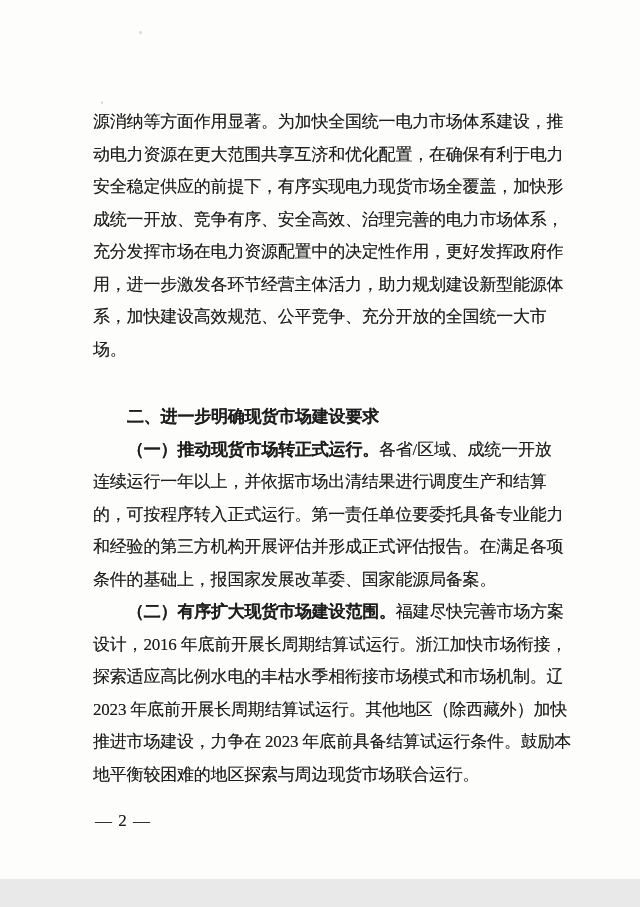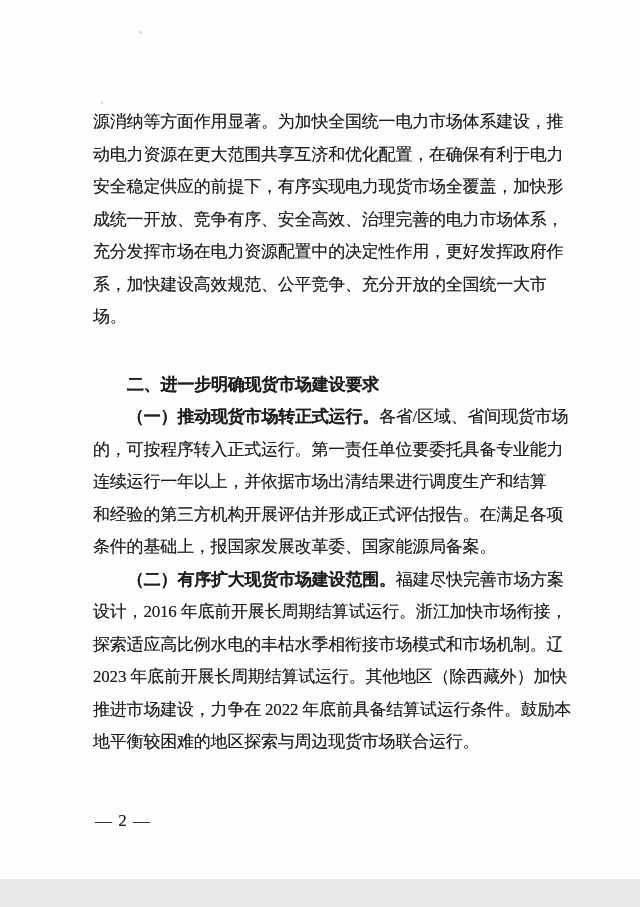--- a/index.html
+++ b/index.html
@@ -63,29 +63,30 @@
 
 <div class="page">
   <span class="speck speck-1"></span>
   <span class="speck speck-2"></span>
   <div class="text-block" id="text-block">
       <div class="line">源消纳等方面作用显著。为加快全国统一电力市场体系建设，推</div>
       <div class="line">动电力资源在更大范围共享互济和优化配置，在确保有利于电力</div>
       <div class="line">安全稳定供应的前提下，有序实现电力现货市场全覆盖，加快形</div>
       <div class="line">成统一开放、竞争有序、安全高效、治理完善的电力市场体系，</div>
       <div class="line">充分发挥市场在电力资源配置中的决定性作用，更好发挥政府作</div>
+      <div class="line">用，进一步激发各环节经营主体活力，助力规划建设新型能源体</div>
       <div class="line">系，加快建设高效规范、公平竞争、充分开放的全国统一大市</div>
       <div class="line">场。</div>
       <div class="line heading indent">二、进一步明确现货市场建设要求</div>
-      <div class="line indent"><span class="bold">（一）推动现货市场转正式运行。</span><span>各省/区域、省间现货市场</span></div>
+      <div class="line indent"><span class="bold">（一）推动现货市场转正式运行。</span><span>各省/区域、成统一开放</span></div>
+      <div class="line">连续运行一年以上，并依据市场出清结果进行调度生产和结算</div>
       <div class="line">的，可按程序转入正式运行。第一责任单位要委托具备专业能力</div>
-      <div class="line">连续运行一年以上，并依据市场出清结果进行调度生产和结算</div>
       <div class="line">和经验的第三方机构开展评估并形成正式评估报告。在满足各项</div>
       <div class="line">条件的基础上，报国家发展改革委、国家能源局备案。</div>
       <div class="line indent"><span class="bold">（二）有序扩大现货市场建设范围。</span><span>福建尽快完善市场方案</span></div>
       <div class="line">设计，2016 年底前开展长周期结算试运行。浙江加快市场衔接，</div>
       <div class="line">探索适应高比例水电的丰枯水季相衔接市场模式和市场机制。辽</div>
       <div class="line">2023 年底前开展长周期结算试运行。其他地区（除西藏外）加快</div>
-      <div class="line">推进市场建设，力争在 2022 年底前具备结算试运行条件。鼓励本</div>
+      <div class="line">推进市场建设，力争在 2023 年底前具备结算试运行条件。鼓励本</div>
       <div class="line">地平衡较困难的地区探索与周边现货市场联合运行。</div>
     </div>
   <div class="page-number">— 2 —</div>
 </div>
 
 </body></html>

